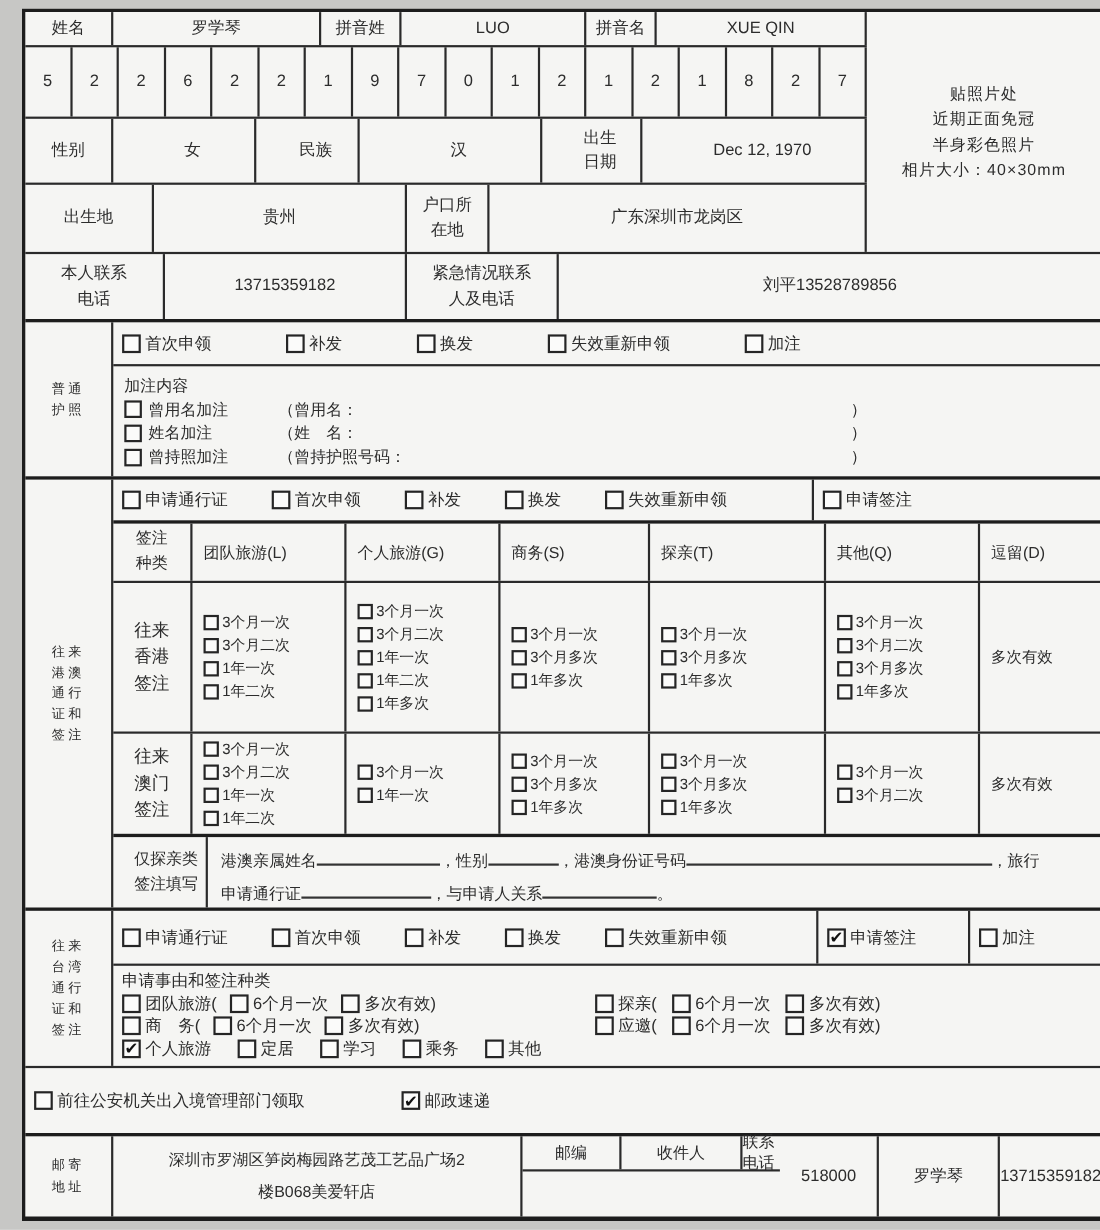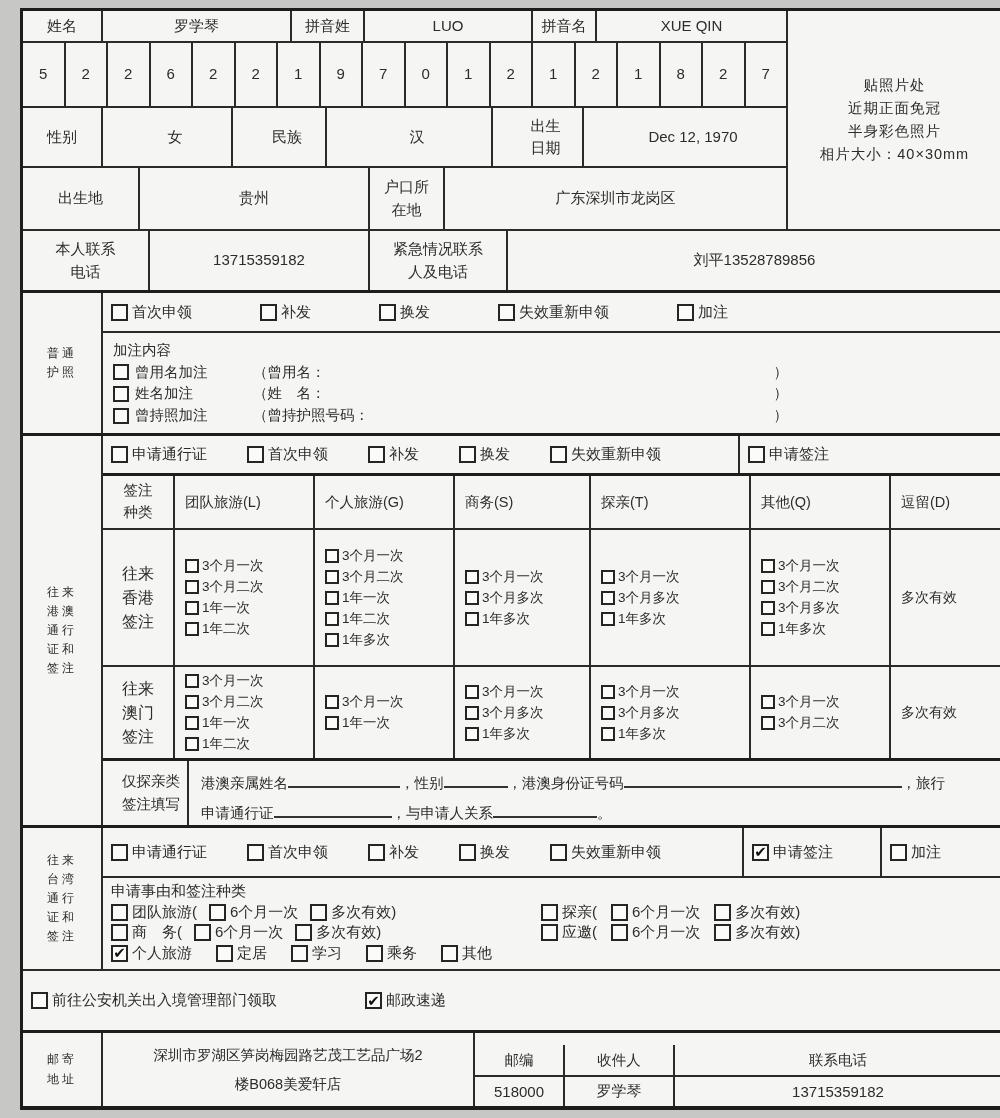--- a/index.html
+++ b/index.html
@@ -75,21 +75,21 @@
   .u { display:inline-block; border-bottom:2px solid #333; height:13px; vertical-align:baseline; }
   .twopt { height:50px; display:flex; }
   .twopt .main { flex:1; display:flex; align-items:center; padding-left:8px; gap:40px; font-size:15px; }
   .treason { flex:1; padding:3px 8px 5px 8px; font-size:15px; display:flex; flex-direction:column; justify-content:space-evenly; }
   .tline { display:flex; align-items:center; }
   .tl { width:430px; display:flex; gap:12px; }
   .tr { display:flex; gap:14px; }
   .t3 { display:flex; gap:24px; }
   .pkbody { flex:1; display:flex; align-items:center; padding-left:8px; gap:88px; font-size:15px; }
   .addr { width:372px; border-right:2px solid #2a2a2a; display:flex; align-items:center; justify-content:center; text-align:center; white-space:pre-line; font-size:14.5px; line-height:2.0; }
-  .mailright { flex:1; display:flex; flex-direction:column;margin-top:12px; }
+  .mailright { flex:1; display:flex; flex-direction:row; }
   .mrh { height:32px; display:flex; border-bottom:2px solid #2a2a2a; font-size:14.5px; }
   .mrv { flex:1; display:flex; font-size:15px; }
   .mz{width:90px;} .mr{width:110px;}
   .mcell { border-right:2px solid #2a2a2a; display:flex; align-items:center; justify-content:center; }
   .mlast { flex:1; border-right:none; }
 </style>
 </head>
 <body>
 
 <div class="form">

